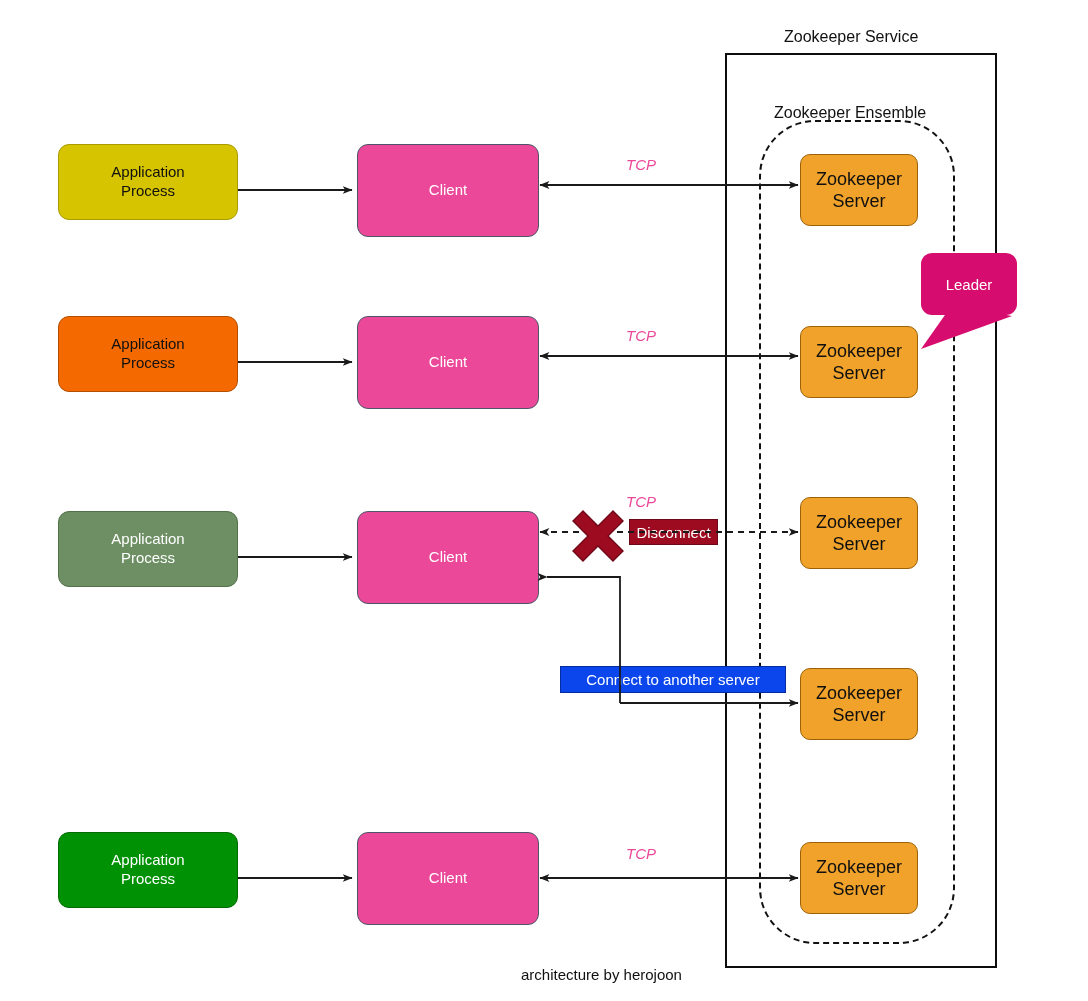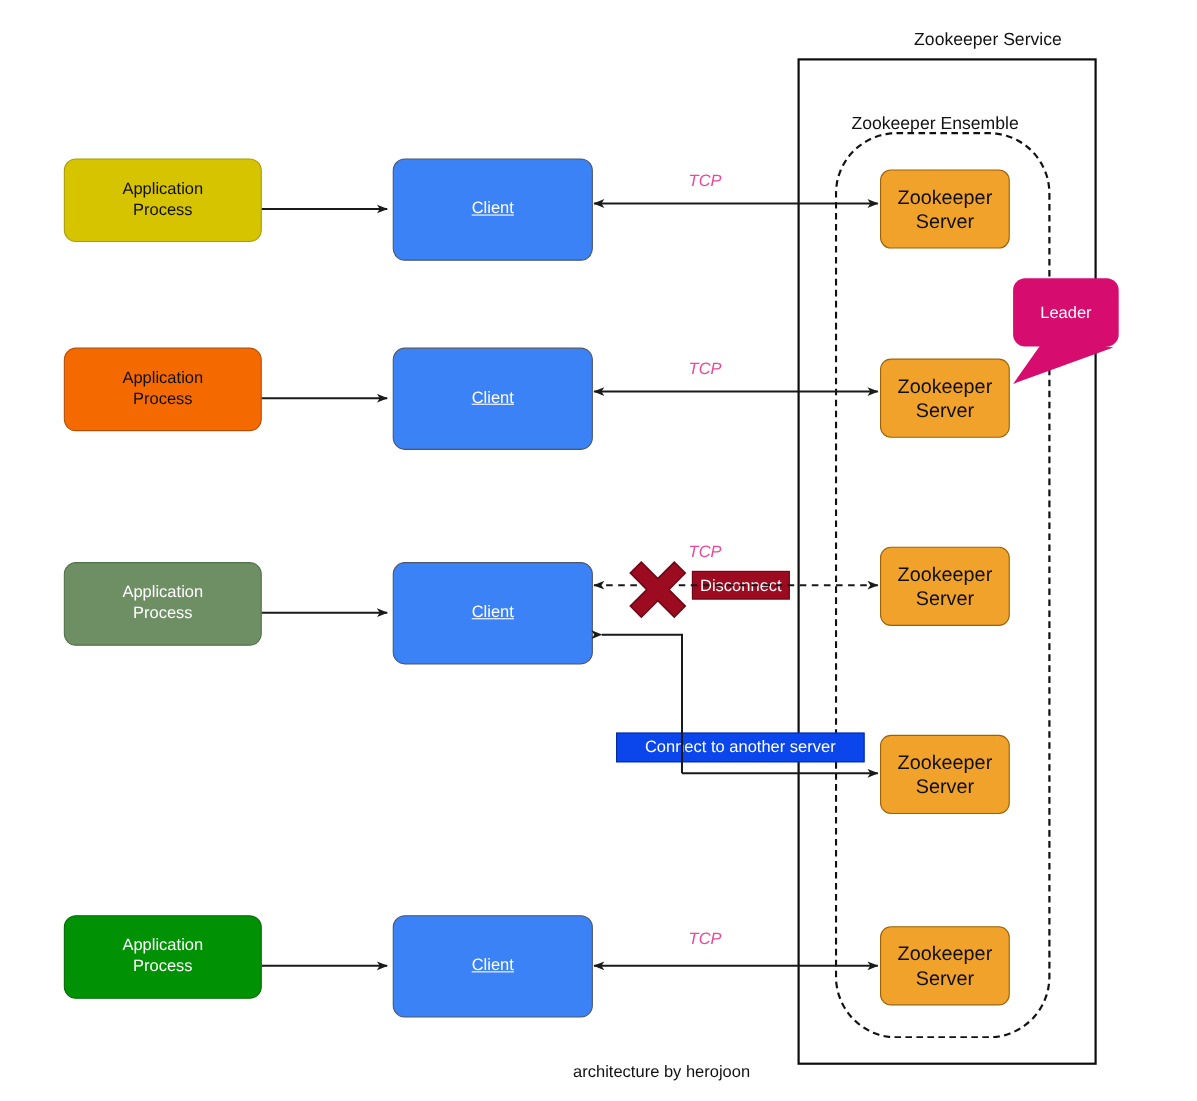--- a/index.html
+++ b/index.html
@@ -32,25 +32,24 @@
     font-size: 15px;
   }
   .app-proc {
     width: 180px;
     height: 76px;
     font-size: 15px;
   }
   .client-box {
     width: 182px;
     height: 93px;
-    background: #3b82f6;
+    background: #ec4899;
     border: 1.6px solid #4c5668;
     color: #ffffff;
     font-size: 15px;
-    text-decoration: underline;
   }
   .zk-box {
     width: 118px;
     height: 72px;
     background: #f0a22a;
     border: 1.6px solid #9c6208;
     color: #101010;
     font-size: 18px;
     border-radius: 10px;
   }
@@ -189,21 +188,21 @@
 
     <g>
       <line x1="238" y1="878" x2="352" y2="878" stroke="#1a1a1a" stroke-width="1.8" marker-end="url(#ah)"></line>
     </g>
 
     <g>
       <line x1="540" y1="878" x2="798" y2="878" stroke="#1a1a1a" stroke-width="1.8" marker-start="url(#ahl)" marker-end="url(#ah)"></line>
     </g>
   </svg>
 
-  <div class="cap" style="left:784px; top:28px;margin-left:47px;">Zookeeper Service</div>
+  <div class="cap" style="left:784px; top:28px;">Zookeeper Service</div>
 
   <div class="service-rect" style="left:725px; top:53px; width:272px; height:915px;"></div>
 
   <div class="cap" style="left:774px; top:104px;text-align:right;">Zookeeper Ensemble</div>
 
   <div class="ensemble-rect" style="left:759px; top:120px; width:196px; height:824px;"></div>
 
   <div class="node app-proc" style="left:58px; top:144px; background:#d6c400; border:1.6px solid #a89c00; color:#101010;">Application
 Process</div>
 

